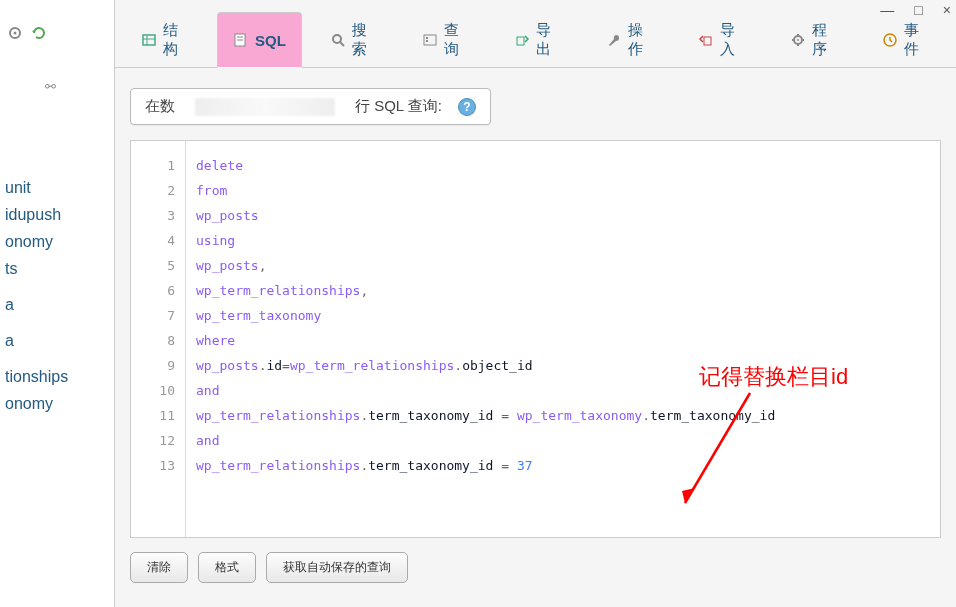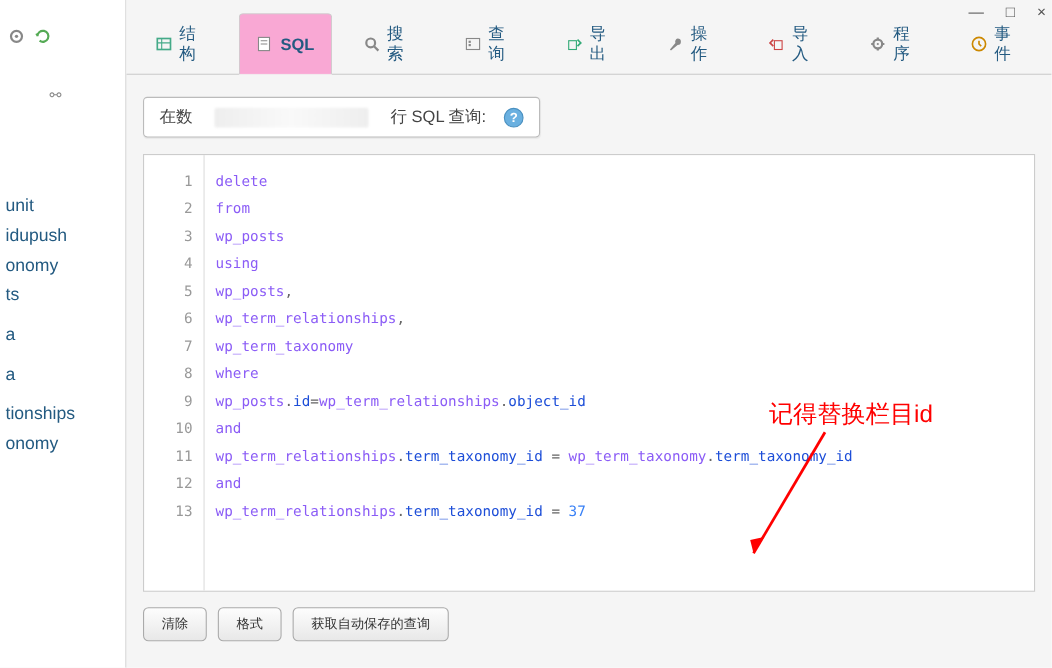--- a/index.html
+++ b/index.html
@@ -168,21 +168,21 @@
       padding-top: 12px;
       user-select: none;
     }
     .code {
       padding-left: 10px;
       padding-top: 12px;
       white-space: pre;
     }
     .kw { color: #8b5cf6; }
     .tbl { color: #8b5cf6; }
-    .col { color: #1d4ed8; margin-top: 44px; }
+    .col { color: #0f172a; margin-top: 44px; }
     .num { color: #3b82f6; }
     .op { color: #666; }
     .buttons {
       display: flex;
       gap: 10px;
       padding: 14px 0;
     }
     .btn {
       background: linear-gradient(#fdfdfd, #e8e8e8);
       border: 1px solid #aaa;

